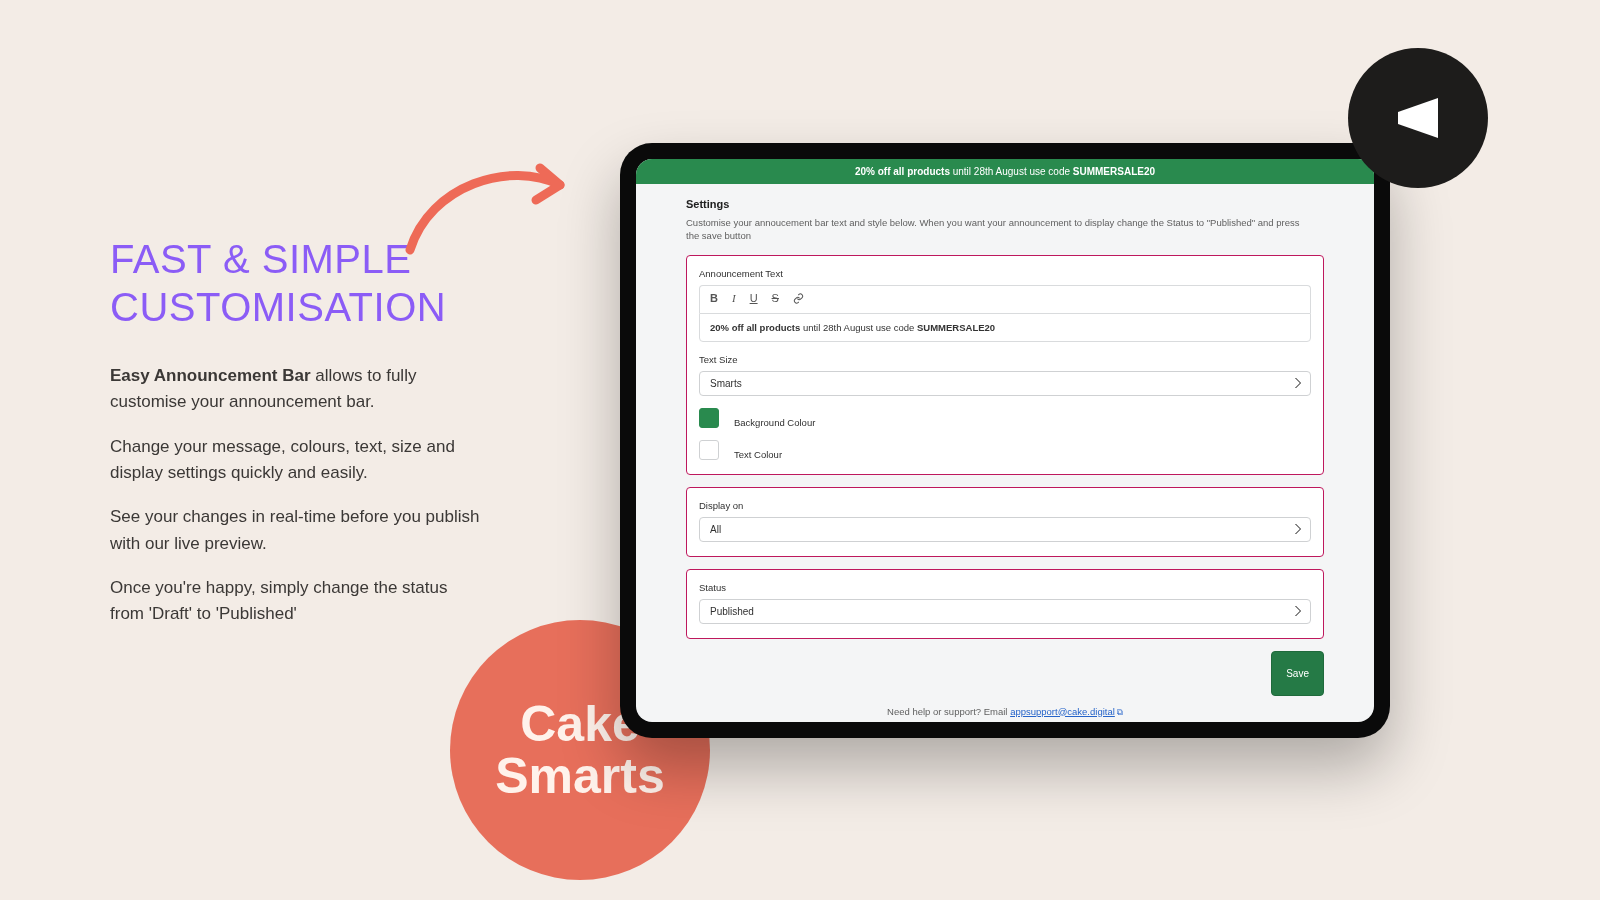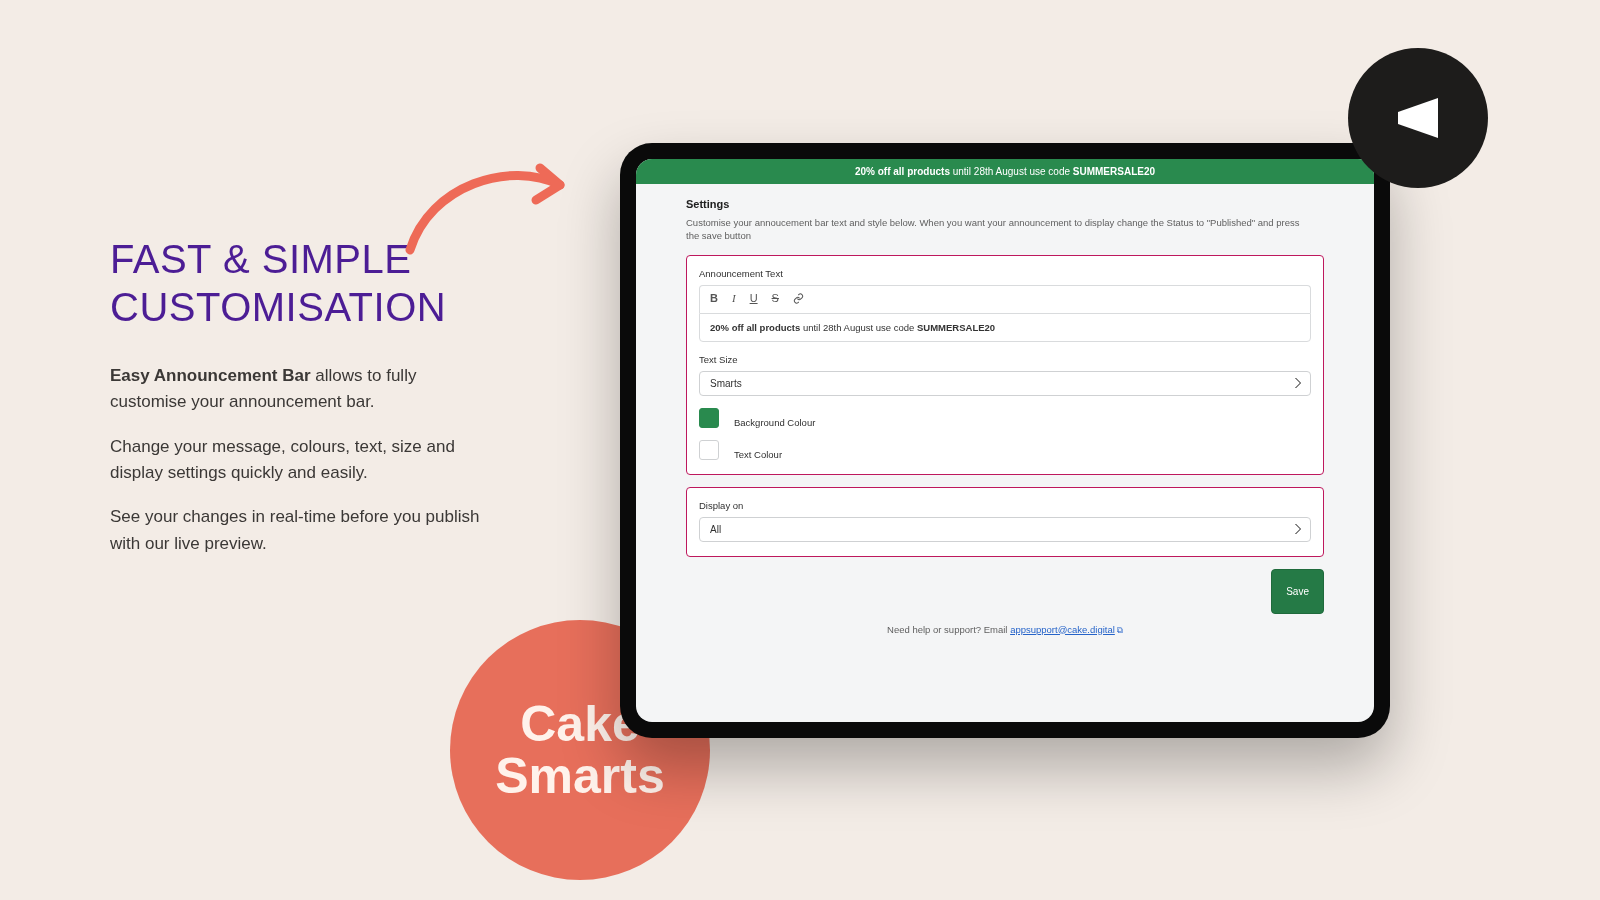--- a/index.html
+++ b/index.html
@@ -17,21 +17,21 @@
   left: 110px; top: 235px;
   width: 370px;
   color: #211f1e;
 }
 .left h1 {
   font-size: 40px;
   font-weight: 400;
   letter-spacing: 0.5px;
   line-height: 1.2;
   margin-bottom: 32px;
-  color: #4c1d95;
+  color: #8b5cf6;
 }
 .left p {
   font-size: 17px;
   line-height: 1.55;
   margin-bottom: 18px;
   color: #3b3836;
 }
 .left p strong { font-weight: 600; }
 
 
@@ -212,20 +212,21 @@
 </head>
 <body>
 
 <div class="left">
   <h1>FAST &amp; SIMPLE CUSTOMISATION</h1>
   <p>
     <strong>Easy Announcement Bar</strong><span> allows to fully customise your announcement bar.</span>
   </p>
   <p>Change your message, colours, text, size and display settings quickly and easily.</p>
   <p>See your changes in real-time before you publish with our live preview.</p>
+  <p>Once you're happy, simply change the status from 'Draft' to 'Published'</p>
 </div>
 
 <div class="cake-circle">
   <div>Cake</div>
   <div>Smarts</div>
 </div>
 
 <svg class="arrow" viewBox="0 0 190 100">
   <path d="M10 90 C 30 25, 110 0, 160 25" stroke="#ee6a57" stroke-width="9" fill="none" stroke-linecap="round"></path>
   <path d="M160 25 L140 8 M160 25 L136 40" stroke="#ee6a57" stroke-width="9" fill="none" stroke-linecap="round"></path>
@@ -276,20 +277,24 @@
           <div class="swatch white"></div>
           <div class="label" style="margin:0">Text Colour</div>
         </div>
       </div>
 
       <div class="card">
         <div class="label">Display on</div>
         <div class="select">All</div>
       </div>
 
+      <div class="card">
+        <div class="label">Status</div>
+        <div class="select">Published</div>
+      </div>
 
       <div class="save-row">
         <button class="save-btn">Save</button>
       </div>
 
       <div class="help">
         <span>Need help or support? Email </span><a href="#">appsupport@cake.digital</a><span class="ext-icon">⧉</span>
       </div>
     </div>
 

